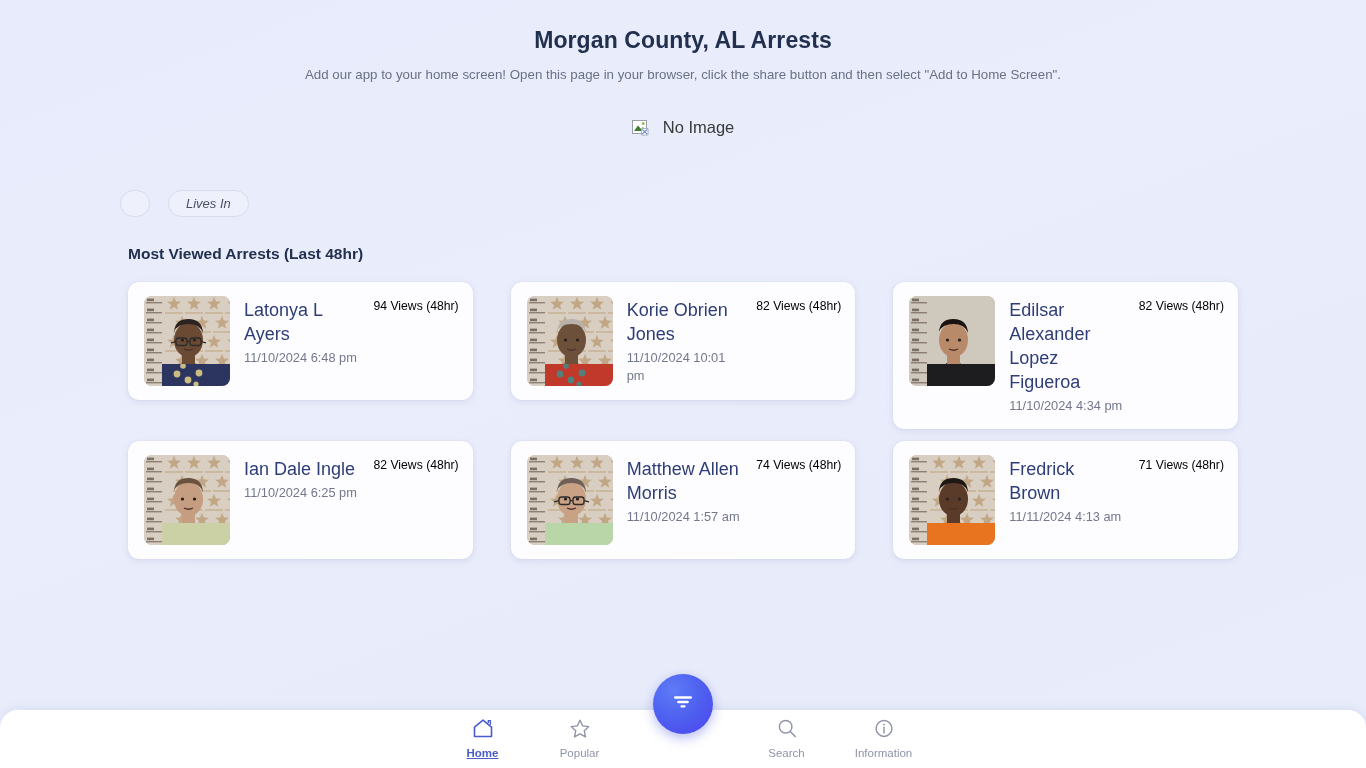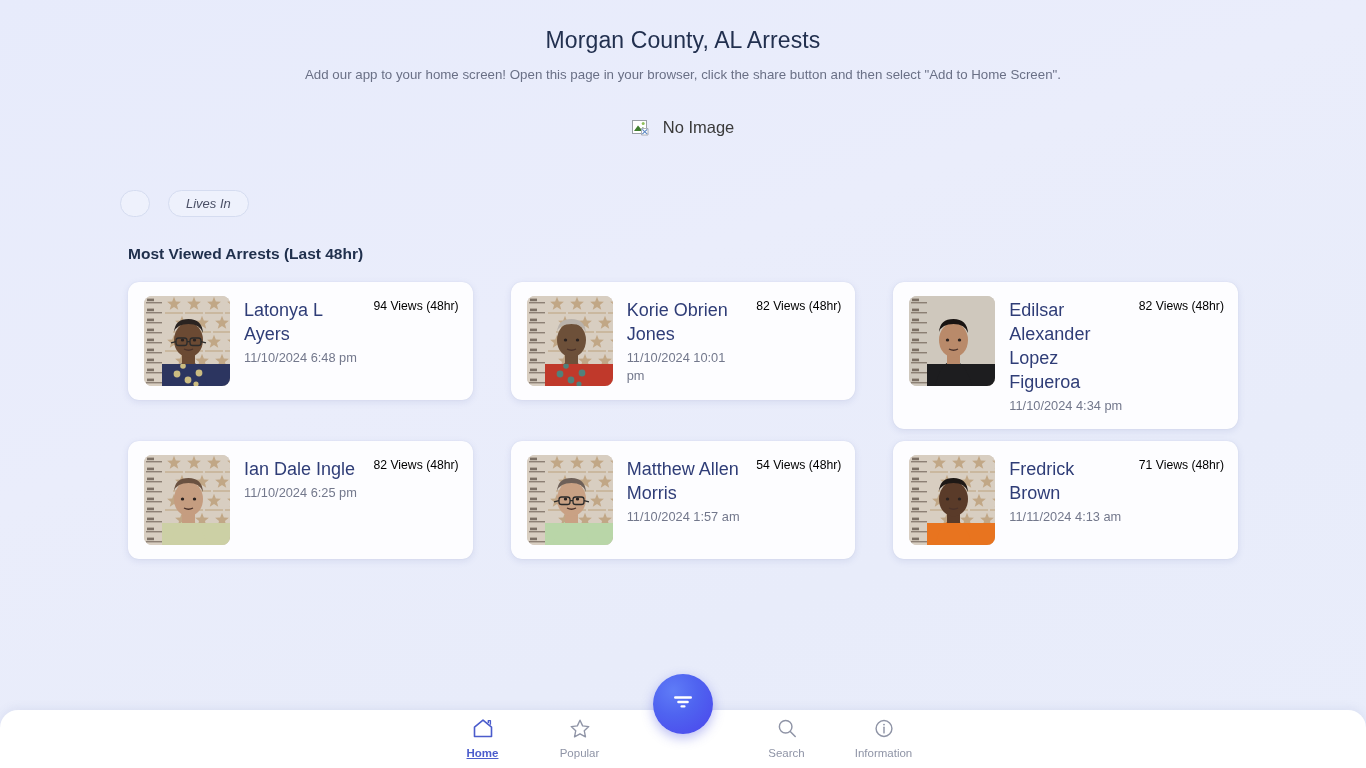--- a/index.html
+++ b/index.html
@@ -17,21 +17,21 @@
     position: relative;
   }
 
   
   .page-header {
     padding-top: 25px;
     text-align: center;
   }
   .page-title {
     font-size: 23px;
-    font-weight: normal;
+    font-weight: bold;
     color: #22304f;
     letter-spacing: .1px;
     line-height: 30px;
   }
   .page-subtitle {
     margin-top: 11px;
     font-size: 13.3px;
     color: #6a7086;
     font-weight: 400;
     line-height: 18px;
@@ -623,21 +623,21 @@
               <path d="M43 45.6 L46 45.6"></path>
               <path d="M32 45.6 L27 46.8"></path>
               <path d="M57 45.6 L62 46.8"></path>
             </g>
           </svg>
         </div>
         <div class="card-body">
           <div class="arrest-name">Matthew Allen Morris</div>
           <div class="arrest-date">11/10/2024 1:57 am</div>
         </div>
-        <div class="views-badge">54 Views (48hr)</div>
+        <div class="views-badge">74 Views (48hr)</div>
       </div>
     </div>
     <div class="grid-cell">
       <div class="arrest-card">
         <div class="mugshot">
           <svg viewBox="0 0 86 90" preserveAspectRatio="none" xmlns="http://www.w3.org/2000/svg">
             <rect width="86" height="90" fill="#d8cec1"></rect>
             <path d="M30.00 0.80 L31.82 5.49 L36.85 5.78 L32.95 8.96 L34.23 13.82 L30.00 11.10 L25.77 13.82 L27.05 8.96 L23.15 5.78 L28.18 5.49 Z" fill="#b99a72" opacity=".75"></path>
             <rect x="21" y="16" width="18" height="2" fill="#bfa684" opacity=".55"></rect>
             <path d="M50.00 0.80 L51.82 5.49 L56.85 5.78 L52.95 8.96 L54.23 13.82 L50.00 11.10 L45.77 13.82 L47.05 8.96 L43.15 5.78 L48.18 5.49 Z" fill="#b99a72" opacity=".75"></path>

